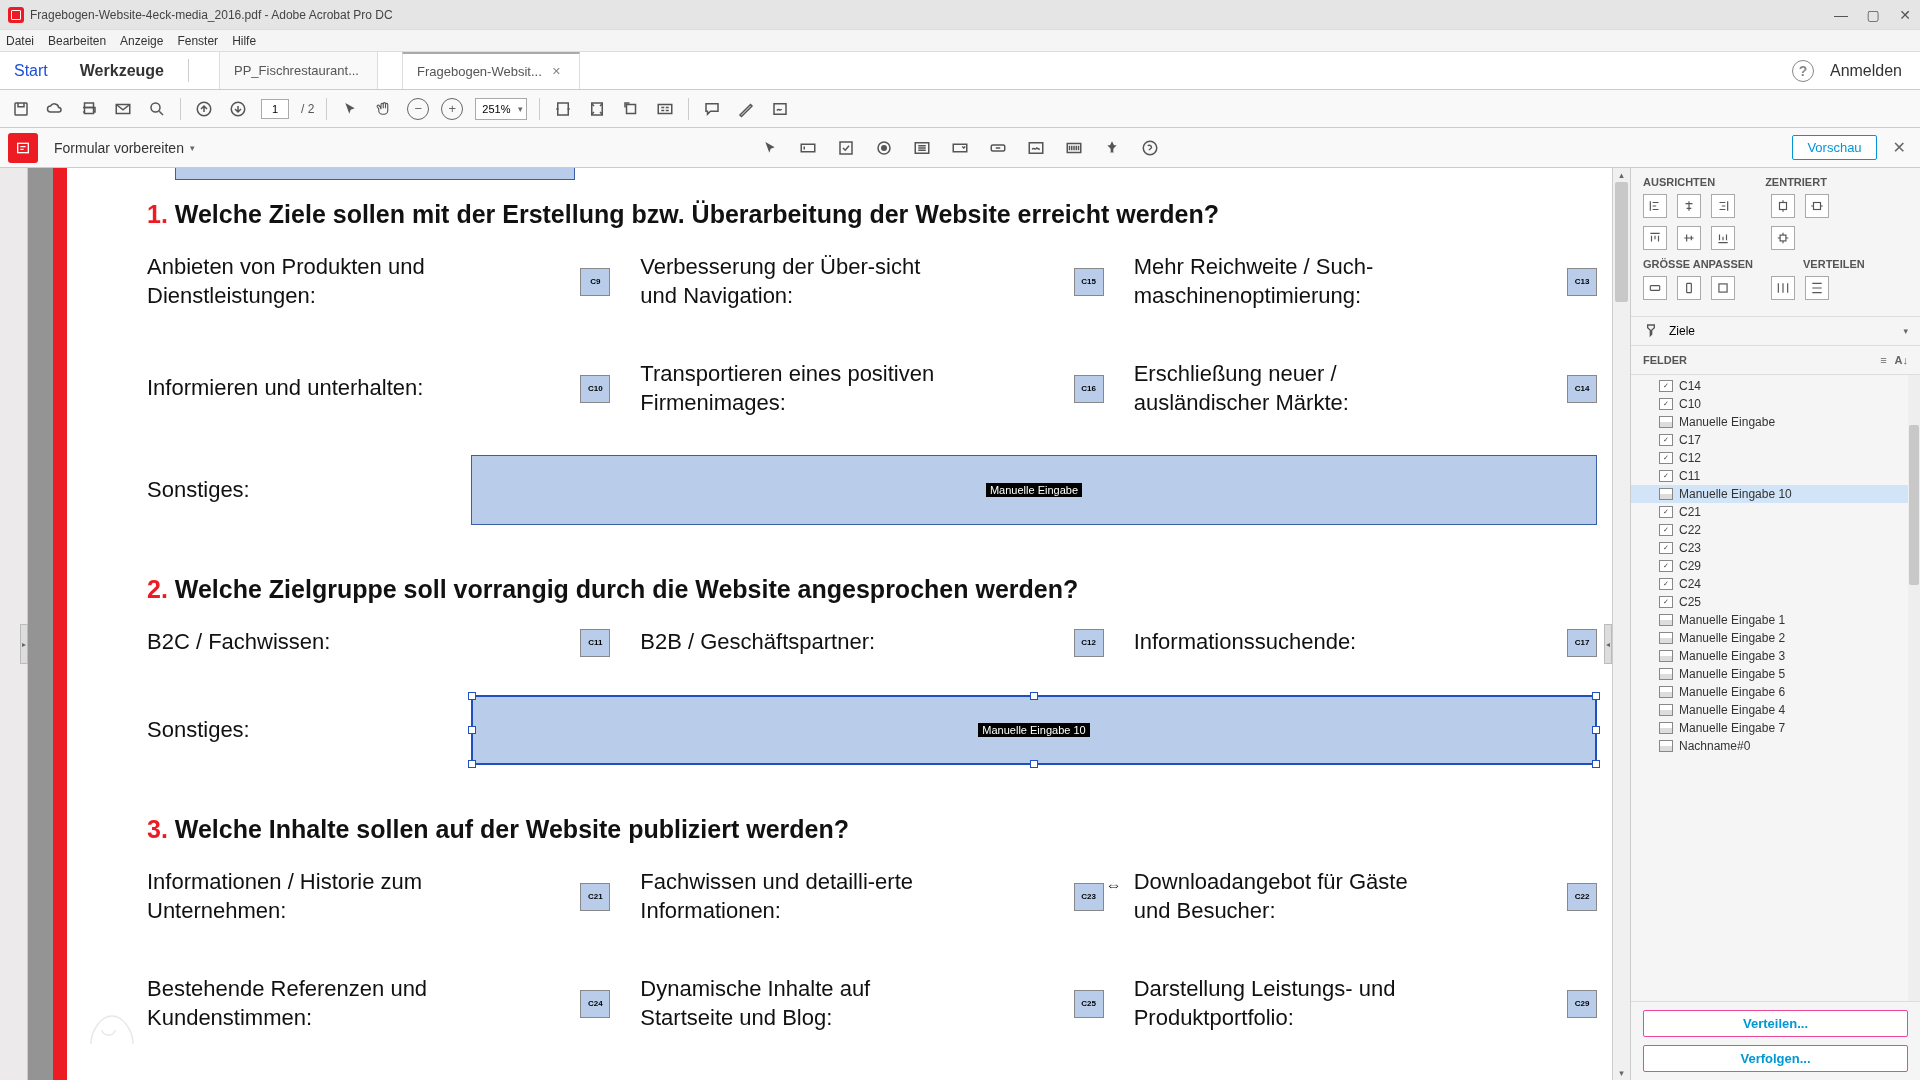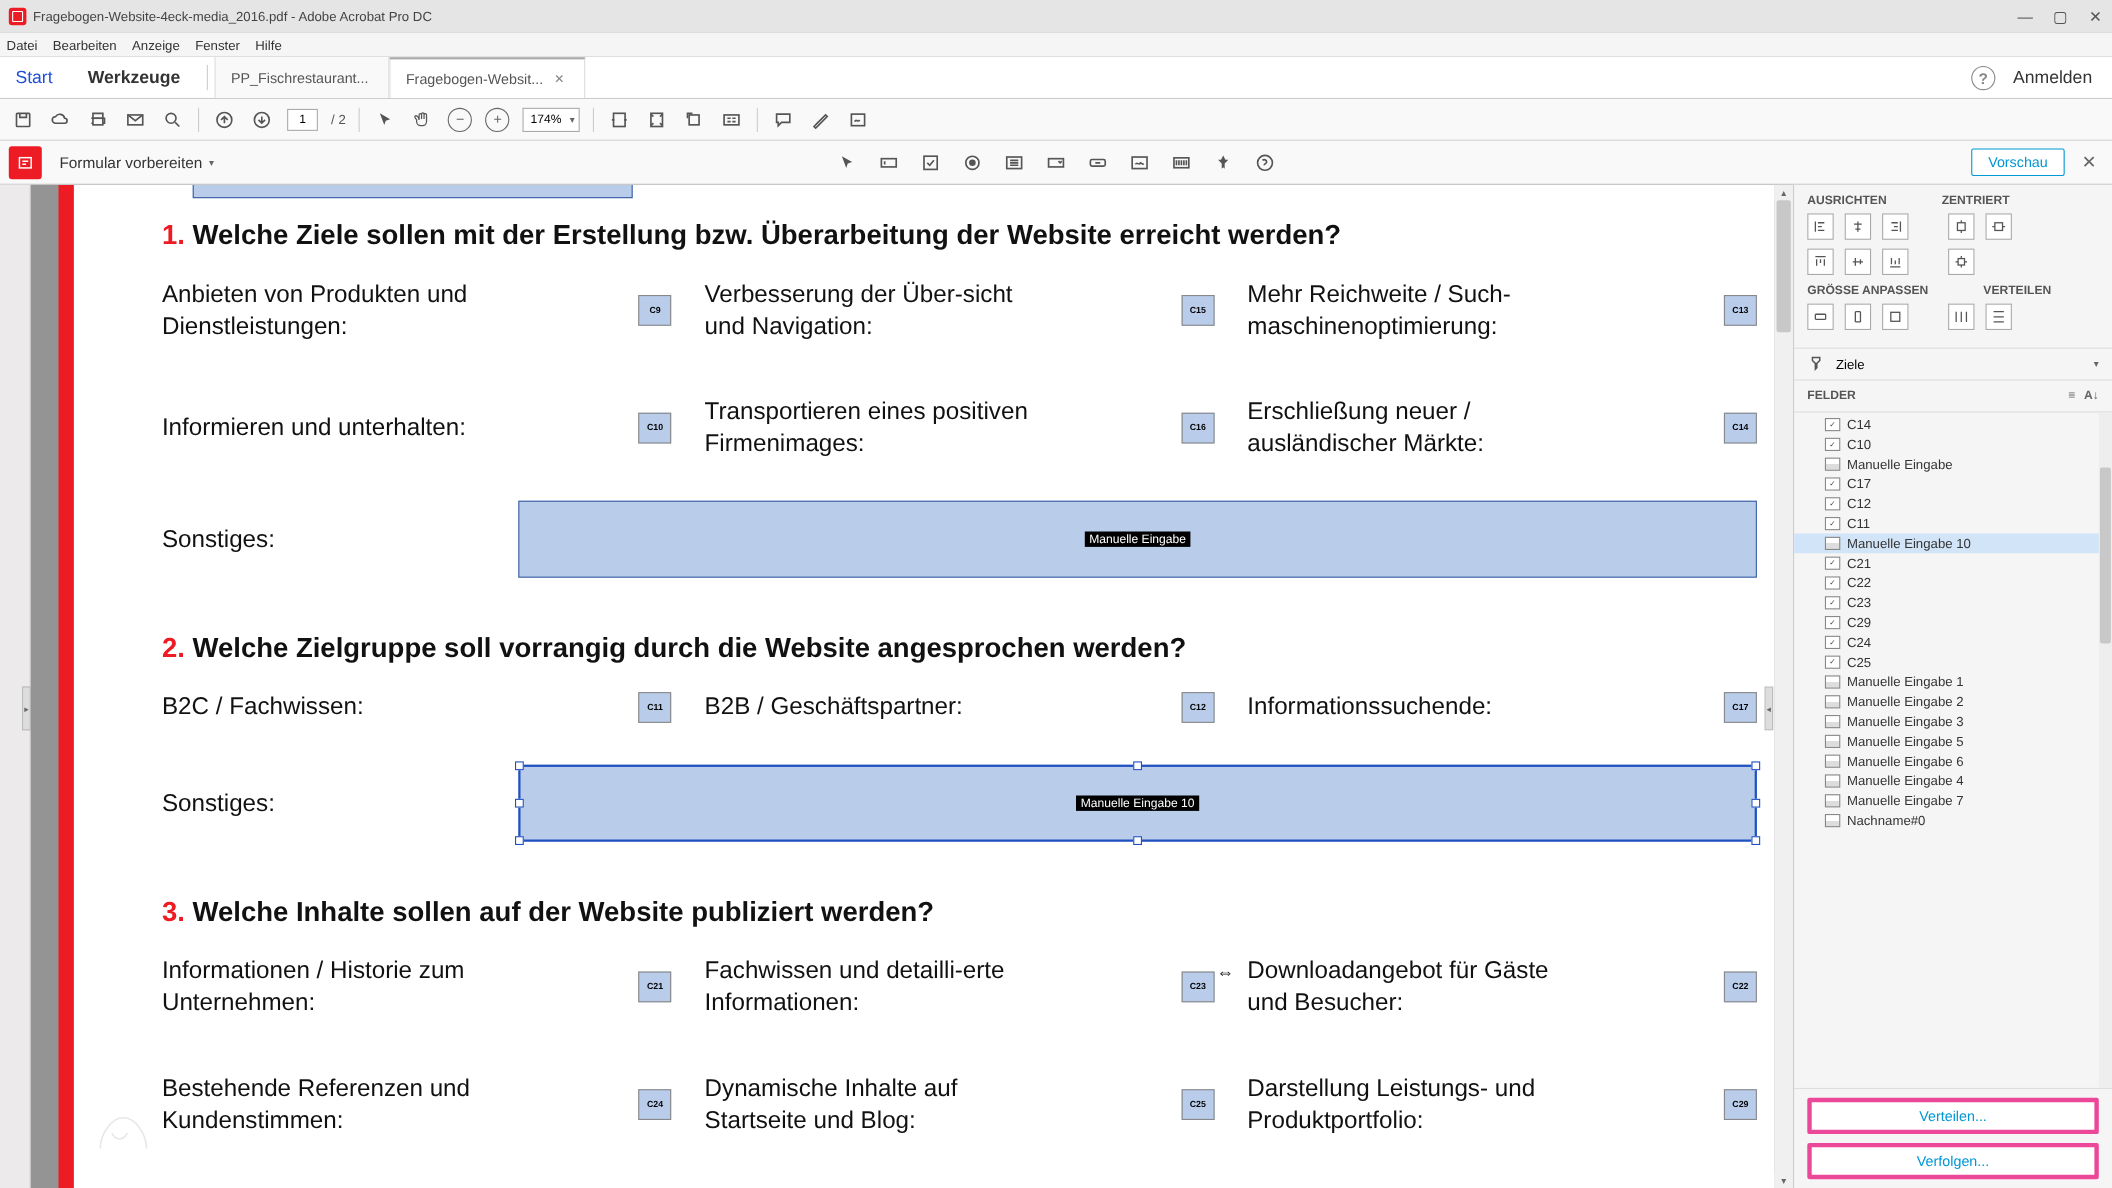--- a/index.html
+++ b/index.html
@@ -15,21 +15,21 @@
 
 
 .menubar { height: 22px; background: #f5f5f5; display: flex; align-items: center; padding: 0 6px; gap: 14px; font-size: 12px; color: #333; border-bottom: 1px solid #ddd; }
 .menubar span { cursor: pointer; }
 
 
 .tabs-row { height: 38px; background: #fff; display: flex; align-items: center; border-bottom: 1px solid #ccc; }
 .tabs-row .start-btn { padding: 0 14px; height: 100%; display: flex; align-items: center; font-size: 16px; color: #1d4ed8; cursor: pointer; }
 .tabs-row .tools-btn { padding: 0 18px; height: 100%; display: flex; align-items: center; font-size: 16px; font-weight: 600; color: #333; cursor: pointer; }
 .tabs-row .divider { width: 1px; height: 60%; background: #ccc; margin: 0 6px; }
-.tabs-row .tab { padding: 0 18px 0 14px; height: 100%; display: flex; align-items: center; font-size: 13px; color: #555; background: #f9f9f9; border-right: 1px solid #ddd; border-left: 1px solid #ddd; cursor: pointer; position: relative; max-width: 180px; }
+.tabs-row .tab { padding: 0 18px 0 14px; height: 100%; display: flex; align-items: center; font-size: 13px; color: #555; background: #f9f9f9; border-right: 1px solid #ddd; border-left: 1px solid #ddd; cursor: pointer; position: relative; max-width: 180px; margin-left: 24px; }
 .tabs-row .tab.active { background: #fff; border-top: 2px solid #aaa; }
 .tabs-row .tab .close { margin-left: 10px; font-size: 11px; color: #888; }
 .tabs-row .right-side { margin-left: auto; display: flex; align-items: center; gap: 16px; padding-right: 18px; }
 .tabs-row .help-circle { width: 22px; height: 22px; border: 1.5px solid #888; border-radius: 50%; display: flex; align-items: center; justify-content: center; color: #888; font-size: 14px; font-weight: bold; cursor: pointer; }
 .tabs-row .signin { font-size: 16px; font-weight: 400; color: #333; cursor: pointer; text-align: right; }
 
 
 .main-toolbar { height: 38px; background: #f9f9f9; border-bottom: 1px solid #ccc; display: flex; align-items: center; padding: 0 10px; gap: 12px; }
 .tb-icon { width: 22px; height: 22px; display: flex; align-items: center; justify-content: center; color: #555; cursor: pointer; }
 .tb-sep { width: 1px; height: 22px; background: #ccc; }
@@ -102,21 +102,21 @@
 .rp-fields-header .sort-icons { margin-left: auto; display: flex; gap: 8px; color: #666; cursor: pointer; }
 .field-list { flex: 1; overflow-y: auto; padding: 2px 0; position: relative; }
 .fl-scroll { position: absolute; right: 0; top: 0; bottom: 0; width: 12px; background: #eee; }
 .fl-thumb { position: absolute; right: 1px; width: 10px; top: 50px; height: 160px; background: #c8c8c8; border-radius: 2px; }
 .field-item { display: flex; align-items: center; gap: 6px; padding: 2px 14px 2px 28px; cursor: pointer; font-size: 12px; color: #333; white-space: nowrap; }
 .field-item.selected { background: #d2e4f7; }
 .fi-icon { width: 14px; height: 12px; border: 1px solid #888; background: #fff; flex-shrink: 0; display: flex; align-items: center; justify-content: center; font-size: 7px; }
 .fi-icon.cb::after { content: "✓"; color: #444; }
 .fi-icon.tx { background: linear-gradient(#fff 50%, #ddd 50%); }
 .rp-buttons { padding: 8px 12px; display: flex; flex-direction: column; gap: 8px; border-top: 1px solid #ddd; }
-.rp-btn { padding: 5px; border: 4px solid #ec4899; color: #0097d6; background: #fff; font-size: 13px; cursor: pointer; text-align: center; border-radius: 2px; }
+.rp-btn { padding: 5px; border: 1px solid #ec4899; color: #0097d6; background: #fff; font-size: 13px; cursor: pointer; text-align: center; border-radius: 2px; font-weight: bold; }
 
 svg { display: block; }
 </style>
 </head>
 <body>
 
 <div class="titlebar">
   <div class="app-icon"></div>
   <div class="title">Fragebogen-Website-4eck-media_2016.pdf - Adobe Acrobat Pro DC</div>
   <div class="win-controls">
@@ -203,21 +203,21 @@
       </svg>
     </div>
   <div class="tb-icon">
       <svg viewBox="0 0 24 24" width="18" height="18" fill="none" stroke="#555" stroke-width="1.5">
         <path d="M8 12V6a1.5 1.5 0 013 0v5V5a1.5 1.5 0 013 0v6V6a1.5 1.5 0 013 0v8a5 5 0 01-5 5h-2a5 5 0 01-5-5v-2l-2-3a1.5 1.5 0 012-2l2 2z"></path>
       </svg>
     </div>
   <div class="tb-circle">−</div>
   <div class="tb-circle">+</div>
   <div class="zoom-sel">
-      <span>174%</span>
+      <span>251%</span>
     </div>
   <div class="tb-sep"></div>
   <div class="tb-icon">
       <svg viewBox="0 0 24 24" width="18" height="18" fill="none" stroke="#555" stroke-width="2">
         <rect x="5" y="4" width="14" height="16"></rect>
         <path d="M3 12h3m12 0h3"></path>
       </svg>
     </div>
   <div class="tb-icon">
       <svg viewBox="0 0 24 24" width="18" height="18" fill="none" stroke="#555" stroke-width="2">

